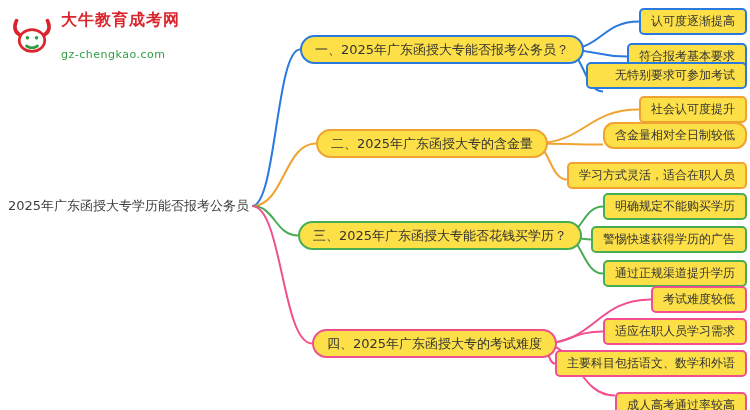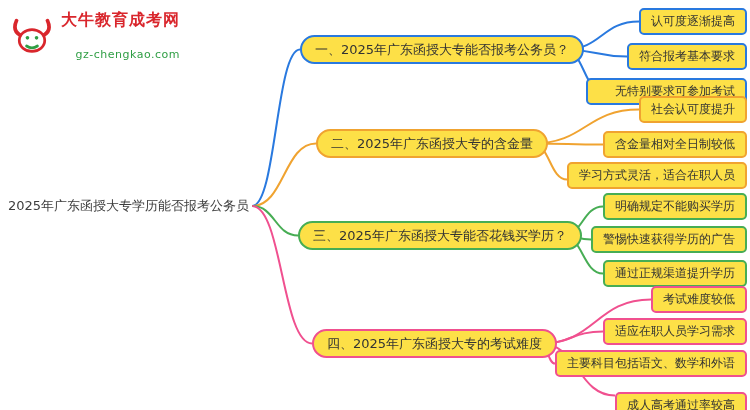--- a/index.html
+++ b/index.html
@@ -6,21 +6,21 @@
   html,body { background:#fff; }
   body { font-family:"DejaVu Sans","Liberation Sans",sans-serif; }
   #stage { position:relative; width:750px; height:410px; background:#ffffff; overflow:hidden; }
   #connectors { position:absolute; left:0; top:0; width:750px; height:410px; z-index:1; }
   .node { position:absolute; background:#fde047; border:2px solid #999; color:#333; white-space:nowrap; z-index:2; }
   .branch { border-radius:16px; padding:5px 13px; font-size:13px; line-height:15px; }
   .leaf { right:3px; border-radius:5px; padding:4px 10px; font-size:12px; line-height:15px; }
   #root-node { position:absolute; left:8px; top:197px; font-size:13px; font-weight:400; color:#3d3d3d; z-index:2; white-space:nowrap; }
   
   #logo { position:absolute; left:10px; top:10px; display:flex; align-items:center; gap:7px; z-index:3; }
-  #logo-text { display:flex; flex-direction:column; align-items:flex-end;gap:15px; }
+  #logo-text { display:flex; flex-direction:column; align-items:flex-start;gap:15px; }
   #site-name { font-size:16px; font-weight:bold; color:#d9262c; letter-spacing:1px; }
   #site-url { font-size:11px; color:#2f9e44; margin-top:2px; letter-spacing:0.5px; }
 </style>
 </head>
 <body>
 
 <div id="stage">
 
   <svg id="connectors">
       <path d="M252.1875,206 C276.09375,206 276.09375,49.5 300,49.5" fill="none" stroke="#2979df" stroke-width="2"></path>
@@ -62,24 +62,24 @@
   <div class="node branch" id="branch-0" style="left: 300px; top: 35px; border-color: rgb(41, 121, 223);">一、2025年广东函授大专能否报考公务员？</div>
 
   <div class="node branch" id="branch-1" style="left: 316px; top: 129px; border-color: rgb(240, 163, 48);">二、2025年广东函授大专的含金量</div>
 
   <div class="node branch" id="branch-2" style="left: 298px; top: 221px; border-color: rgb(71, 173, 84);">三、2025年广东函授大专能否花钱买学历？</div>
 
   <div class="node branch" id="branch-3" style="left: 312px; top: 329px; border-color: rgb(240, 80, 143);">四、2025年广东函授大专的考试难度</div>
 
   <div class="node leaf" style="top: 8px; border-color: rgb(41, 121, 223);">认可度逐渐提高</div>
   <div class="node leaf" style="top: 43px; border-color: rgb(41, 121, 223);">符合报考基本要求</div>
-  <div class="node leaf" style="top: 78px; border-color: rgb(41, 121, 223); padding-left: 27px;">无特别要求可参加考试</div>
+  <div class="node leaf" style="top: 62px; border-color: rgb(41, 121, 223); padding-left: 27px;">无特别要求可参加考试</div>
 
   <div class="node leaf" style="top: 96px; border-color: rgb(240, 163, 48);">社会认可度提升</div>
-  <div class="node leaf" style="top: 131px; border-color: rgb(240, 163, 48);">含金量相对全日制较低</div>
+  <div class="node leaf" style="top: 122px; border-color: rgb(240, 163, 48); border-radius: 11px;">含金量相对全日制较低</div>
   <div class="node leaf" style="top: 162px; border-color: rgb(240, 163, 48); text-align: center;">学习方式灵活，适合在职人员</div>
 
   <div class="node leaf" style="top: 193px; border-color: rgb(71, 173, 84);">明确规定不能购买学历</div>
   <div class="node leaf" style="top: 226px; border-color: rgb(71, 173, 84);">警惕快速获得学历的广告</div>
   <div class="node leaf" style="top: 260px; border-color: rgb(71, 173, 84);">通过正规渠道提升学历</div>
 
   <div class="node leaf" style="top: 286px; border-color: rgb(240, 80, 143);">考试难度较低</div>
   <div class="node leaf" style="top: 318px; border-color: rgb(240, 80, 143);">适应在职人员学习需求</div>
   <div class="node leaf" style="top: 350px; border-color: rgb(240, 80, 143);">主要科目包括语文、数学和外语</div>
   <div class="node leaf" style="top: 392px; border-color: rgb(240, 80, 143);">成人高考通过率较高</div>

